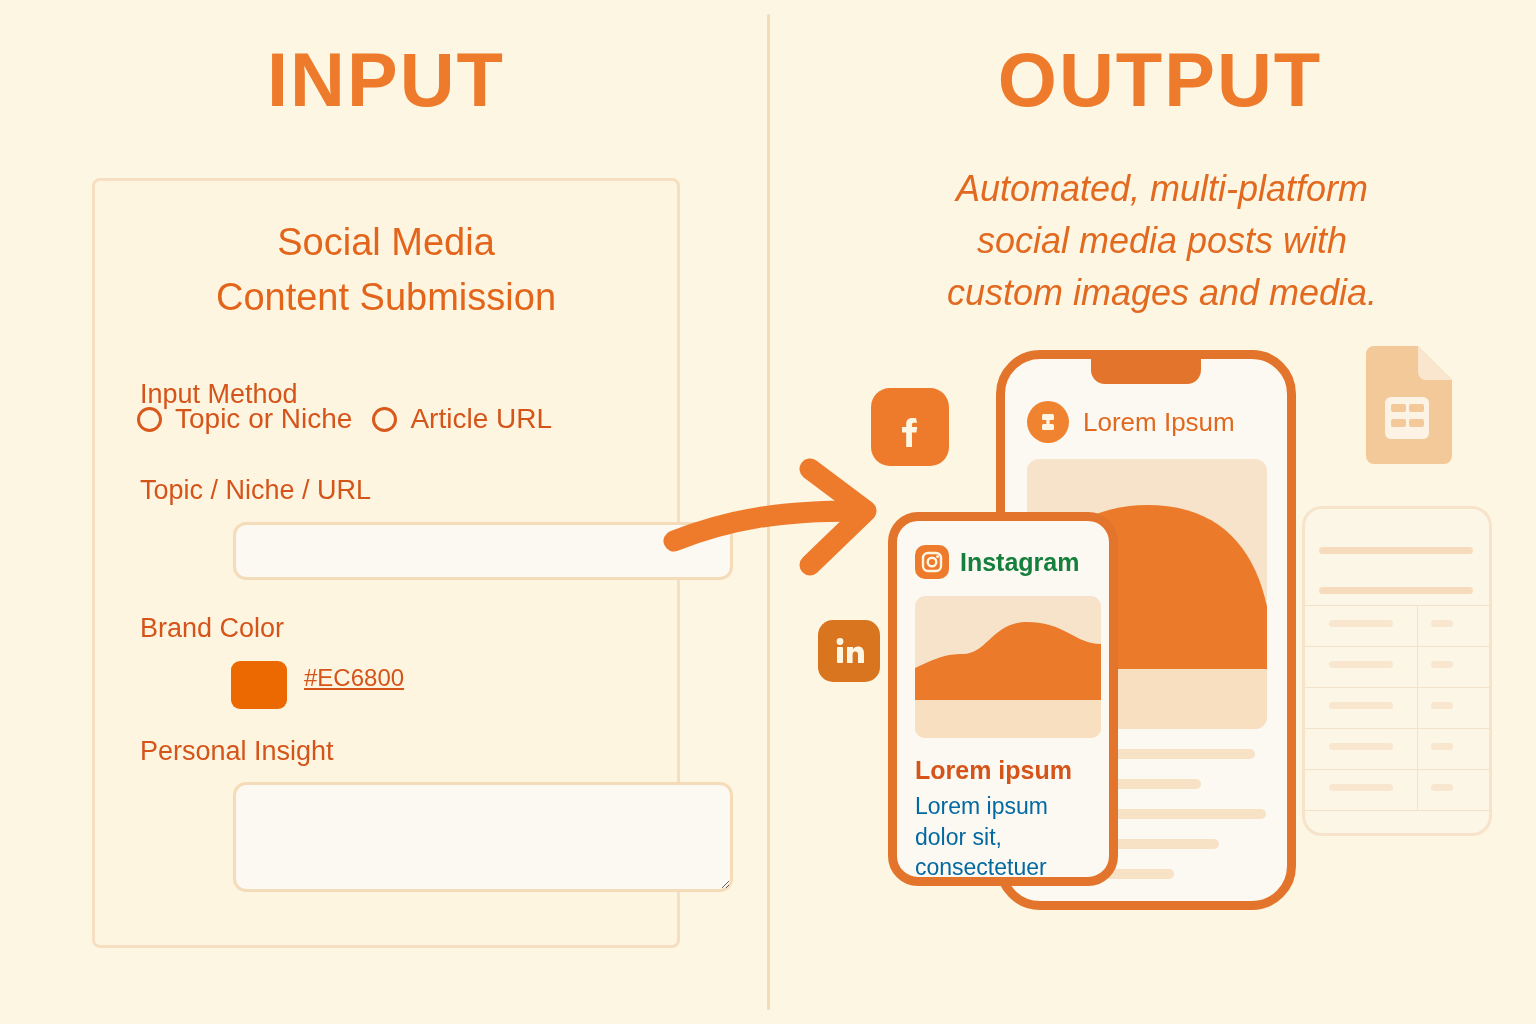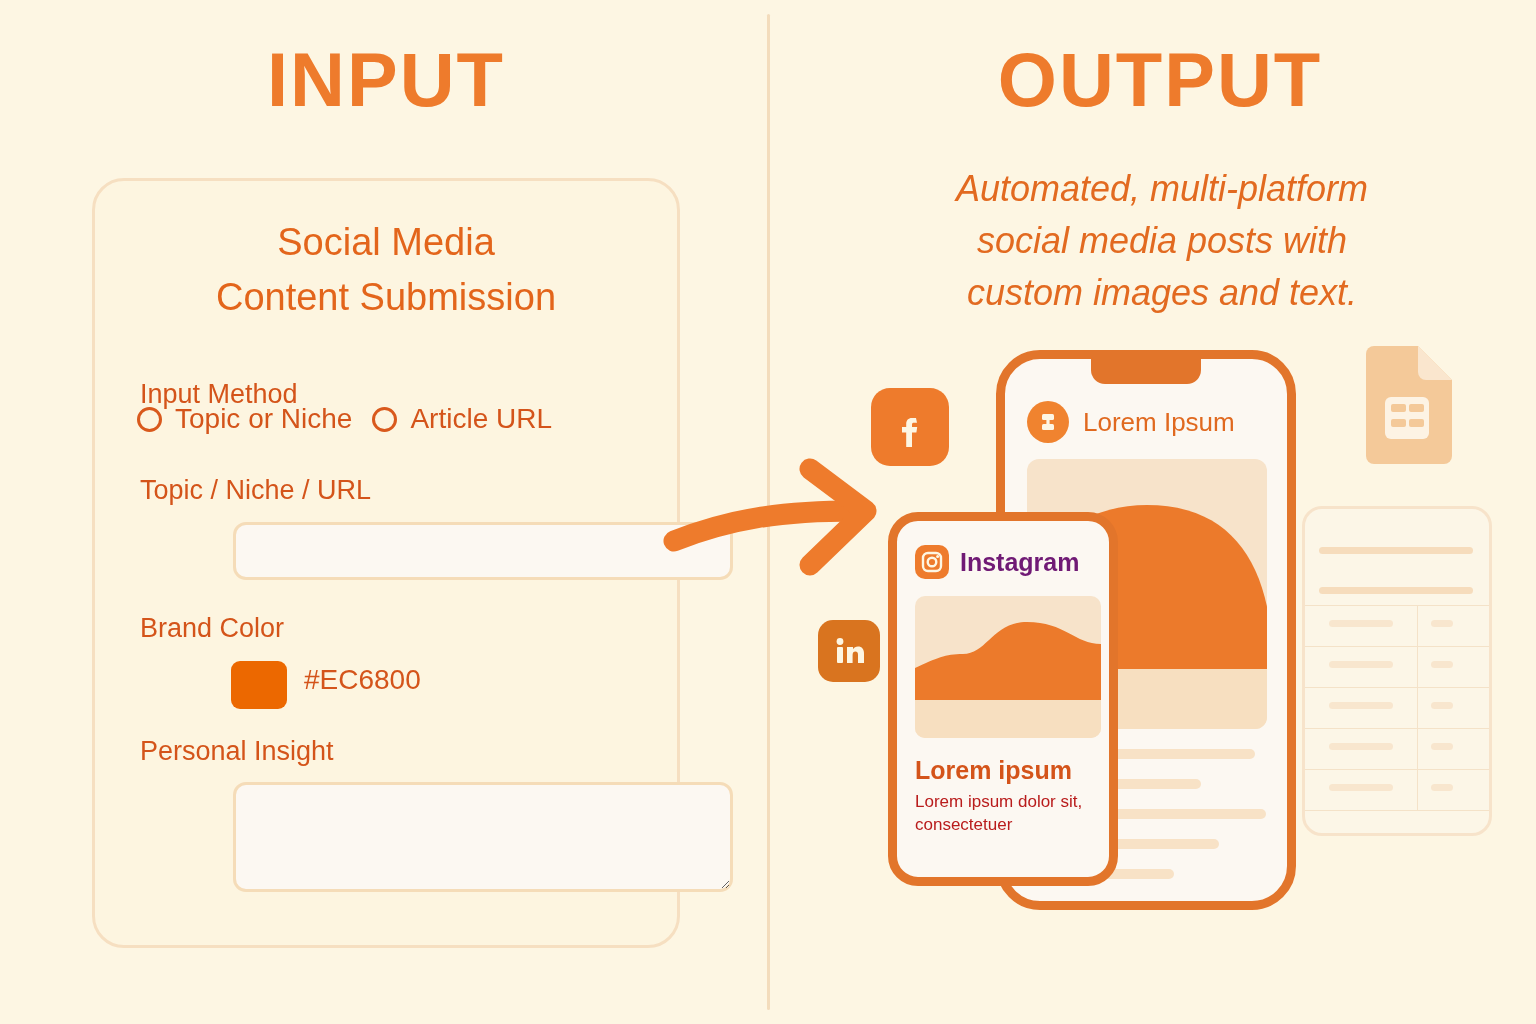--- a/index.html
+++ b/index.html
@@ -33,21 +33,21 @@
   
   .out-desc{
     position:absolute;left:852px;top:163px;width:620px;
     text-align:center;color:#E26A20;font-size:36px;line-height:1.45;
   }
   .out-desc div{white-space:nowrap;font-style:italic;}
 
   
   .card{
     position:absolute;left:92px;top:178px;width:588px;height:770px;
-    border:3px solid #F6DFC1;border-radius:32px;
+    border:3px solid #F6DFC1;border-radius:8px;
     background:#FDF5E0;
     box-sizing:border-box;
   }
   .card-title{
     position:absolute;left:0;top:34px;width:100%;
     text-align:center;color:#E3651B;font-size:38px;line-height:1.45;
   }
   .card-title span{display:block;}
 
   .field-label{
@@ -69,21 +69,21 @@
   .text-input{
     position:absolute;left:138px;top:341px;width:500px;height:58px;
     border:3px solid #F5DCB8;border-radius:13px;background:#FCF8F2;
     box-sizing:border-box;
   }
   .swatch{
     position:absolute;left:136px;top:480px;width:56px;height:48px;
     background:#EC6800;border-radius:9px;
   }
   .swatch-hex{
-    position:absolute;left:209px;top:483px;color:#D4541A;font-size:28px;
+    position:absolute;left:209px;top:483px;color:#D4541A;font-size:24px;text-decoration:underline;
   }
   .textarea{
     position:absolute;left:138px;top:601px;width:500px;height:110px;
     border:3px solid #F5DCB8;border-radius:13px;background:#FCF8F2;
     box-sizing:border-box;
   }
 
   
   .arrow{position:absolute;left:660px;top:455px;width:240px;height:140px;}
 
@@ -132,27 +132,27 @@
   .ig-card{
     position:absolute;left:888px;top:512px;width:230px;height:374px;
     border:9px solid #E2752B;border-radius:30px;background:#FCF8F2;
     box-sizing:border-box;
   }
   .ig-head{position:absolute;left:18px;top:24px;display:flex;align-items:center;gap:11px;}
   .ig-badge{
     width:34px;height:34px;border-radius:10px;background:#EE7B2C;
     display:flex;align-items:center;justify-content:center;position:relative;
   }
-  .ig-name{color:#701a75;font-size:25px;font-weight:bold;white-space:nowrap;}
+  .ig-name{color:#15803d;font-size:25px;font-weight:bold;white-space:nowrap;}
   .ig-img{
     position:absolute;left:18px;top:75px;width:186px;height:142px;
     background:#F7E3CA;border-radius:10px;overflow:hidden;
   }
   .ig-title{position:absolute;left:18px;top:235px;color:#D4541A;font-size:25px;font-weight:bold;white-space:nowrap;}
-  .ig-body{position:absolute;left:18px;top:270px;width:180px;color:#b91c1c;font-size:17px;line-height:1.33;}
+  .ig-body{position:absolute;left:18px;top:270px;width:180px;color:#0369a1;font-size:23px;line-height:1.33;}
 
   
   .fb{
     position:absolute;left:871px;top:388px;width:78px;height:78px;
     background:#EE7B2C;border-radius:19px;
     display:flex;align-items:center;justify-content:center;
   }
   .li{
     position:absolute;left:818px;top:620px;width:62px;height:62px;
     background:#D9741F;border-radius:15px;
@@ -201,21 +201,21 @@
   <svg class="arrow" viewBox="0 0 240 140">
     <path d="M14 86 C70 64 120 56 196 56" stroke="#EE7B2C" stroke-width="21" fill="none" stroke-linecap="round"></path>
     <path d="M150 14 L206 56 L150 110" stroke="#EE7B2C" stroke-width="21" fill="none" stroke-linecap="round" stroke-linejoin="round"></path>
   </svg>
 
   <div class="h-output">OUTPUT</div>
 
   <div class="out-desc">
     <div>Automated, multi-platform</div>
     <div>social media posts with</div>
-    <div>custom images and text.</div>
+    <div>custom images and media.</div>
   </div>
 
   <div class="table-panel">
     <div class="tp-line" style="left:14px;top:38px;width:154px;"></div>
     <div class="tp-line" style="left:14px;top:78px;width:154px;"></div>
     <div class="tp-row" style="top:96px;"></div>
     <div class="tp-row" style="top:137px;"></div>
     <div class="tp-row" style="top:178px;"></div>
     <div class="tp-row" style="top:219px;"></div>
     <div class="tp-row" style="top:260px;"></div>

